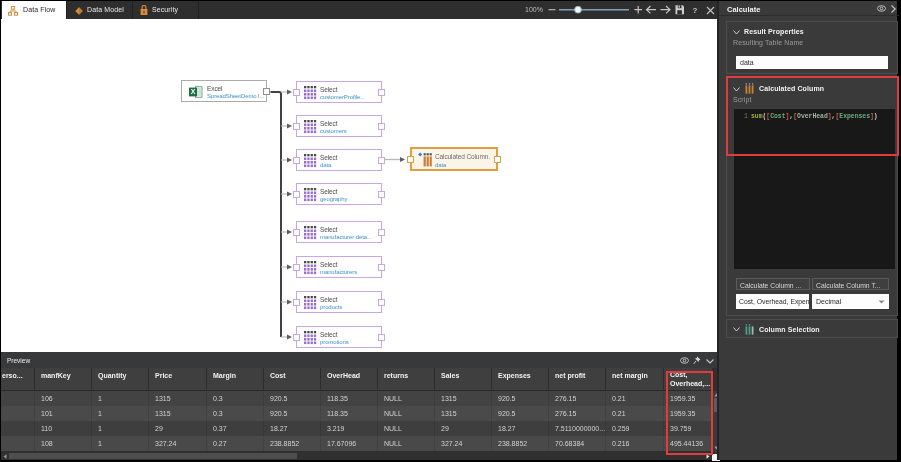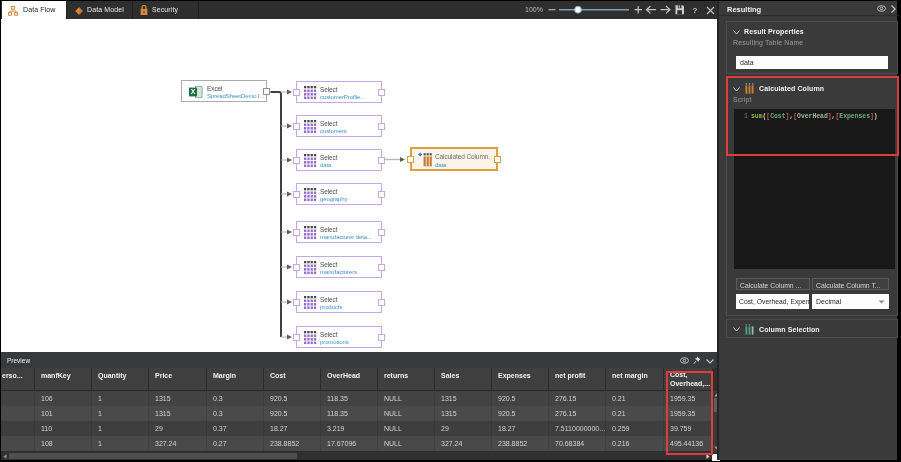--- a/index.html
+++ b/index.html
@@ -591,21 +591,21 @@
       <div class="abs" style="left:8px;top:0.5px;width:288px;height:6px;background:#4e4e4e;"></div>
       <svg class="abs" style="left:705px;top:1.5px" width="4" height="5" viewBox="0 0 4 5">
           <path d="M0.5 0.3 L3.5 2.5 L0.5 4.7 Z" fill="#e0e0e0"></path>
         </svg>
     </div>
     <div class="abs" style="left:711px;top:102px;width:8px;height:7px;background:#f5f5f5;"></div>
   </div>
 
   <div id="panel">
     <div class="abs" style="left:0;top:0;width:180px;height:14.5px;border-bottom:1px solid #2c2c2c;">
-      <span class="abs" style="left:8px;top:3.5px;font-size:7.5px;font-weight:bold;color:#f2f2f2;">Resulting</span>
+      <span class="abs" style="left:8px;top:3.5px;font-size:7.5px;font-weight:bold;color:#f2f2f2;">Calculate</span>
       <svg class="abs" style="left:158px;top:4px" width="9" height="7" viewBox="0 0 9 7">
         <ellipse cx="4.5" cy="3.5" rx="4" ry="2.8" fill="none" stroke="#c9c9c9" stroke-width="0.9"></ellipse>
         <circle cx="4.5" cy="3.5" r="1.3" fill="none" stroke="#c9c9c9" stroke-width="0.9"></circle>
       </svg>
       <svg class="abs" style="left:172px;top:3.5px" width="5" height="8" viewBox="0 0 5 8">
         <path d="M0.5 0.5 L4.2 4 L0.5 7.5" fill="none" stroke="#c9c9c9" stroke-width="1.1"></path>
       </svg>
     </div>
 
     <div class="sect" style="top:20px;height:53px;">

